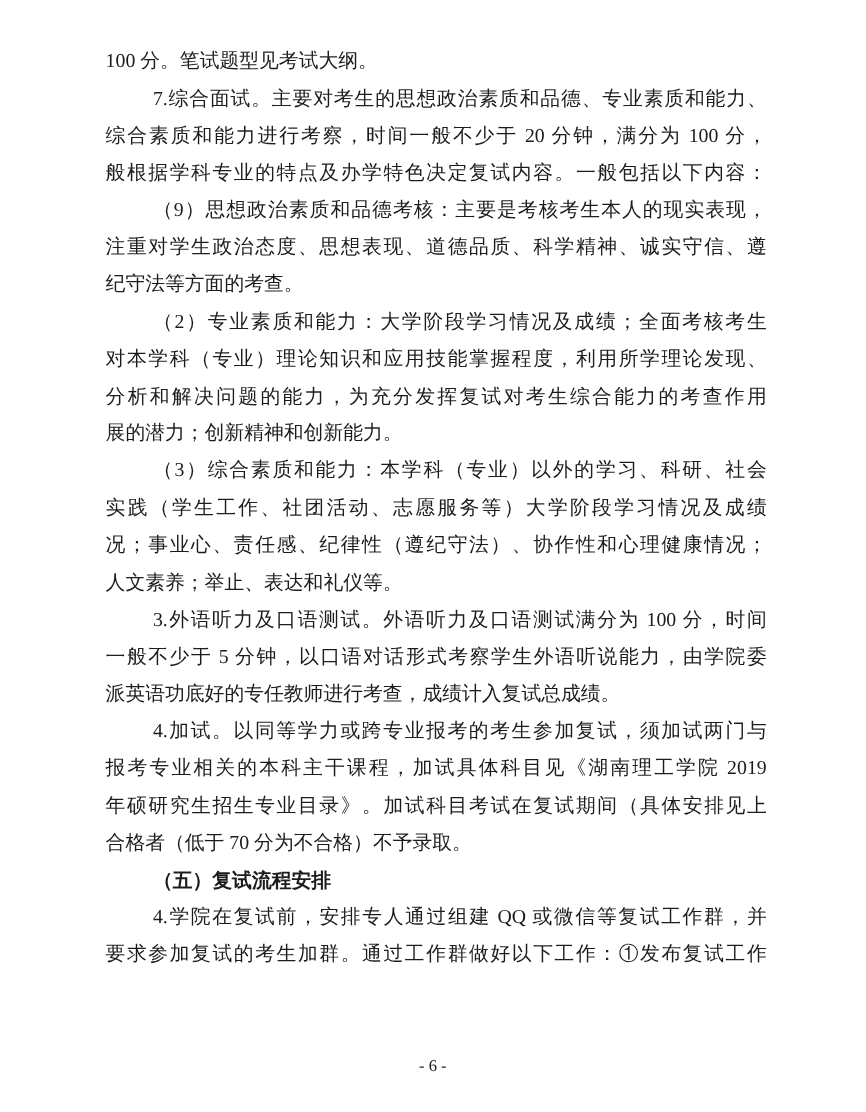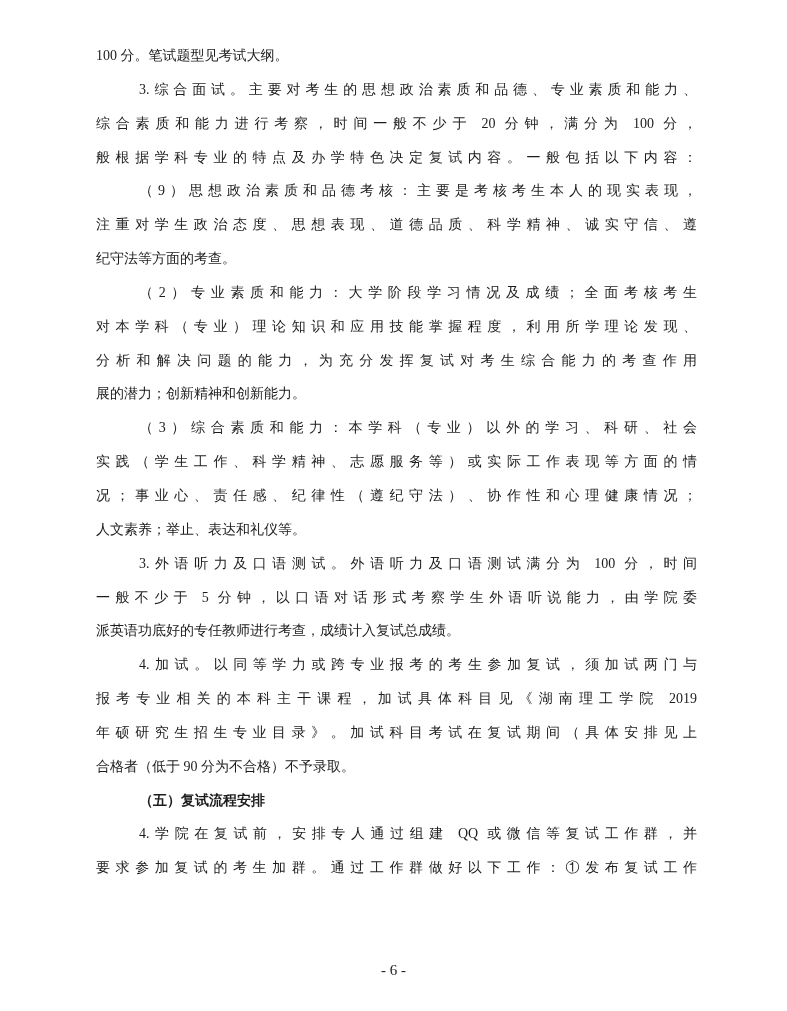--- a/index.html
+++ b/index.html
@@ -16,21 +16,21 @@
     color: #1c1c1c;
     overflow: hidden;
   }
   .content {
     position: absolute;
     left: 96px;
     top: 39px;
     width: 601px;
   }
   .line {
-    font-size: 14px;
+    font-size: 18px;
     height: 33.85px;
     line-height: 33.85px;
     text-align: justify;
     text-align-last: left;
     white-space: normal;
     overflow: visible;
   }
   .line.fill {
     text-align-last: justify;
   }
@@ -50,41 +50,41 @@
     line-height: 20px;
     color: #1c1c1c;
   }
 </style>
 </head>
 <body>
 
 <div class="page">
   <div class="content">
       <div class="line">100 分。笔试题型见考试大纲。</div>
-      <div class="line indent fill">3.综合面试。主要对考生的思想政治素质和品德、专业素质和能力、</div>
+      <div class="line indent fill">7.综合面试。主要对考生的思想政治素质和品德、专业素质和能力、</div>
       <div class="line fill">综合素质和能力进行考察，时间一般不少于 20 分钟，满分为 100 分，</div>
       <div class="line fill">般根据学科专业的特点及办学特色决定复试内容。一般包括以下内容：</div>
       <div class="line indent fill">（9）思想政治素质和品德考核：主要是考核考生本人的现实表现，</div>
       <div class="line fill">注重对学生政治态度、思想表现、道德品质、科学精神、诚实守信、遵</div>
       <div class="line">纪守法等方面的考查。</div>
       <div class="line indent fill">（2）专业素质和能力：大学阶段学习情况及成绩；全面考核考生</div>
       <div class="line fill">对本学科（专业）理论知识和应用技能掌握程度，利用所学理论发现、</div>
       <div class="line fill">分析和解决问题的能力，为充分发挥复试对考生综合能力的考查作用</div>
       <div class="line">展的潜力；创新精神和创新能力。</div>
       <div class="line indent fill">（3）综合素质和能力：本学科（专业）以外的学习、科研、社会</div>
-      <div class="line fill">实践（学生工作、科学精神、志愿服务等）或实际工作表现等方面的情</div>
+      <div class="line fill">实践（学生工作、社团活动、志愿服务等）大学阶段学习情况及成绩</div>
       <div class="line fill">况；事业心、责任感、纪律性（遵纪守法）、协作性和心理健康情况；</div>
       <div class="line">人文素养；举止、表达和礼仪等。</div>
       <div class="line indent fill">3.外语听力及口语测试。外语听力及口语测试满分为 100 分，时间</div>
       <div class="line fill">一般不少于 5 分钟，以口语对话形式考察学生外语听说能力，由学院委</div>
       <div class="line">派英语功底好的专任教师进行考查，成绩计入复试总成绩。</div>
       <div class="line indent fill">4.加试。以同等学力或跨专业报考的考生参加复试，须加试两门与</div>
       <div class="line fill">报考专业相关的本科主干课程，加试具体科目见《湖南理工学院 2019</div>
       <div class="line fill">年硕研究生招生专业目录》。加试科目考试在复试期间（具体安排见上</div>
-      <div class="line">合格者（低于 90 分为不合格）不予录取。</div>
+      <div class="line">合格者（低于 70 分为不合格）不予录取。</div>
       <div class="line indent bold">（五）复试流程安排</div>
       <div class="line indent fill">4.学院在复试前，安排专人通过组建 QQ 或微信等复试工作群，并</div>
       <div class="line fill">要求参加复试的考生加群。通过工作群做好以下工作：①发布复试工作</div>
     </div>
   <div class="footer">
     <span>- 6 -</span>
   </div>
 </div>
 
 </body></html>

